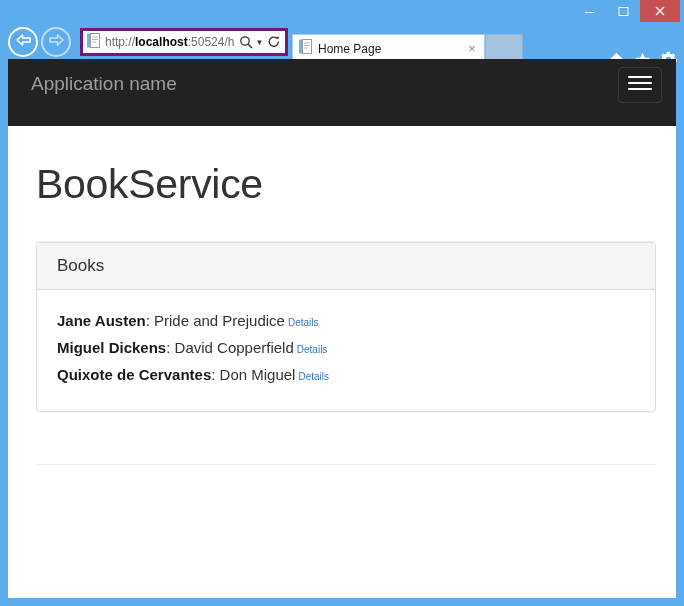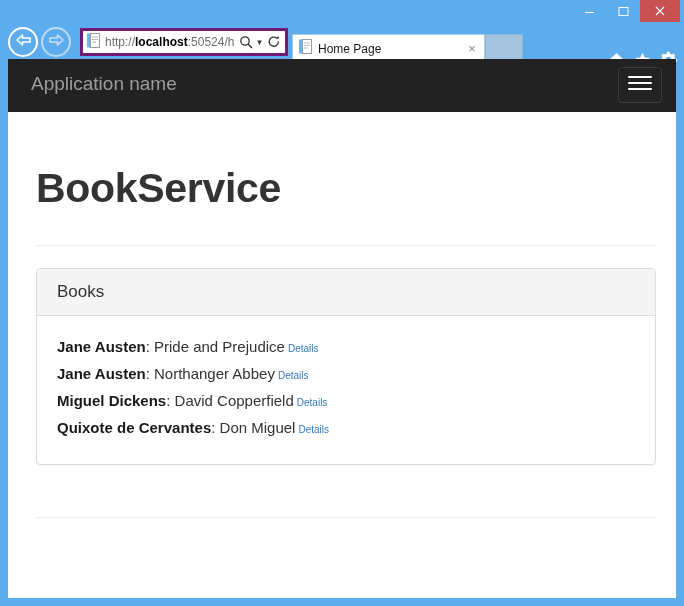--- a/index.html
+++ b/index.html
@@ -158,21 +158,21 @@
   .viewport {
     position: absolute;
     left: 8px; top: 59px;
     width: 668px; height: 539px;
     background: #ffffff;
     overflow: hidden;
   }
 
   
   .navbar {
-    height: 53px;
+    height: 67px;
     background: #222222;
     position: relative;
   }
   .navbar-brand {
     position: absolute;
     left: 23px; top: 14px;
     color: #9d9d9d;
     font-size: 19px;
     line-height: 22px;
     white-space: nowrap;
@@ -195,35 +195,34 @@
   }
   .icon-bar:first-child { margin-top: 0; }
 
   
   .container {
     padding: 0 20px 0 28px;
     position: relative;
   }
   .page-header {
     font-size: 41px;
-    font-weight: bold;
+    font-weight: normal;
     color: #333333;
-    margin: 52px 0 0 0;
+    margin: 34px 0 0 0;
     line-height: 48px;
     letter-spacing: -0.3px;
   }
   hr.sep {
     border: 0;
     border-top: 1px solid #eeeeee;
     margin: 33px 0 0 0;
   }
 
   
   .panel {
-    margin-top: 22px;
     border: 1px solid #dddddd;
     border-radius: 4px;
     background: #ffffff;
     box-shadow: 0 1px 1px rgba(0,0,0,.05);
   }
   .panel-heading {
     background: #f5f5f5;
     border-bottom: 1px solid #dddddd;
     border-radius: 3px 3px 0 0;
     padding: 13px 15px 13px 20px;
@@ -392,23 +391,20 @@
       <div class="panel">
         <div class="panel-heading">
           <div class="panel-title">Books</div>
         </div>
         <div class="panel-body">
 
           <div class="book-row">
             <span class="book-author">Jane Austen</span><span class="book-title">: </span><span class="book-title">Pride and Prejudice</span><a class="details-link" href="#">Details</a>
           </div>
 
-          <div class="book-row">
-            <span class="book-author">Jane Austen</span><span class="book-title">: </span><span class="book-title">Northanger Abbey</span><a class="details-link" href="#">Details</a>
-          </div>
 
           <div class="book-row">
             <span class="book-author">Miguel Dickens</span><span class="book-title">: </span><span class="book-title">David Copperfield</span><a class="details-link" href="#">Details</a>
           </div>
 
           <div class="book-row">
             <span class="book-author">Quixote de Cervantes</span><span class="book-title">: </span><span class="book-title">Don Miguel</span><a class="details-link" href="#">Details</a>
           </div>
 
         </div>

